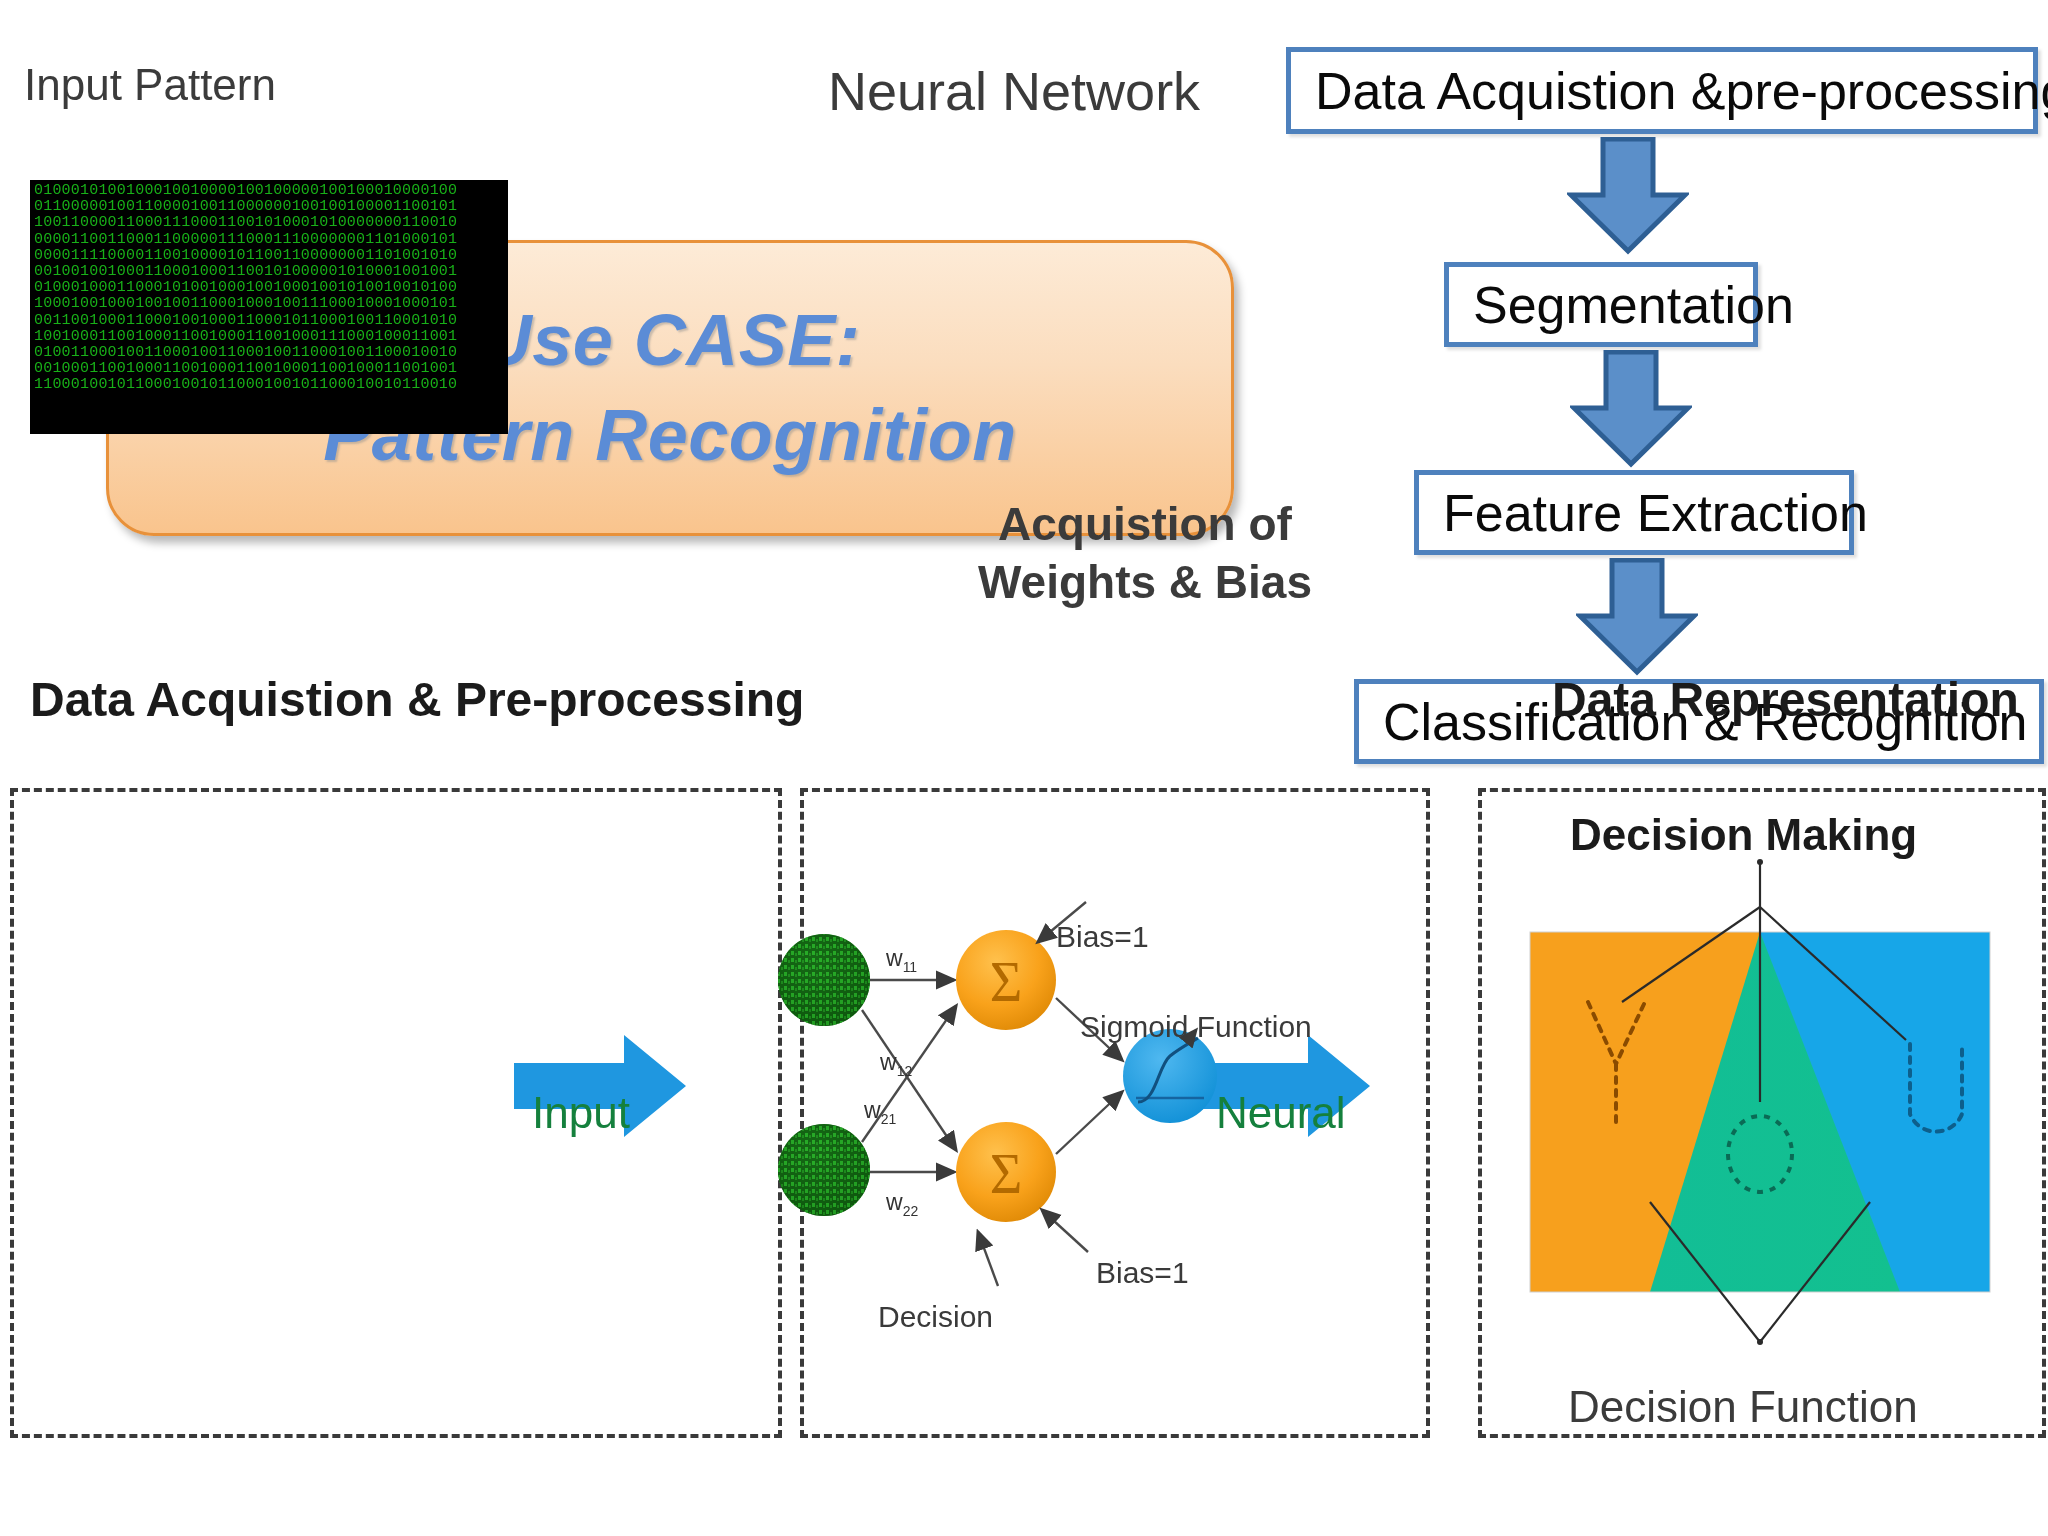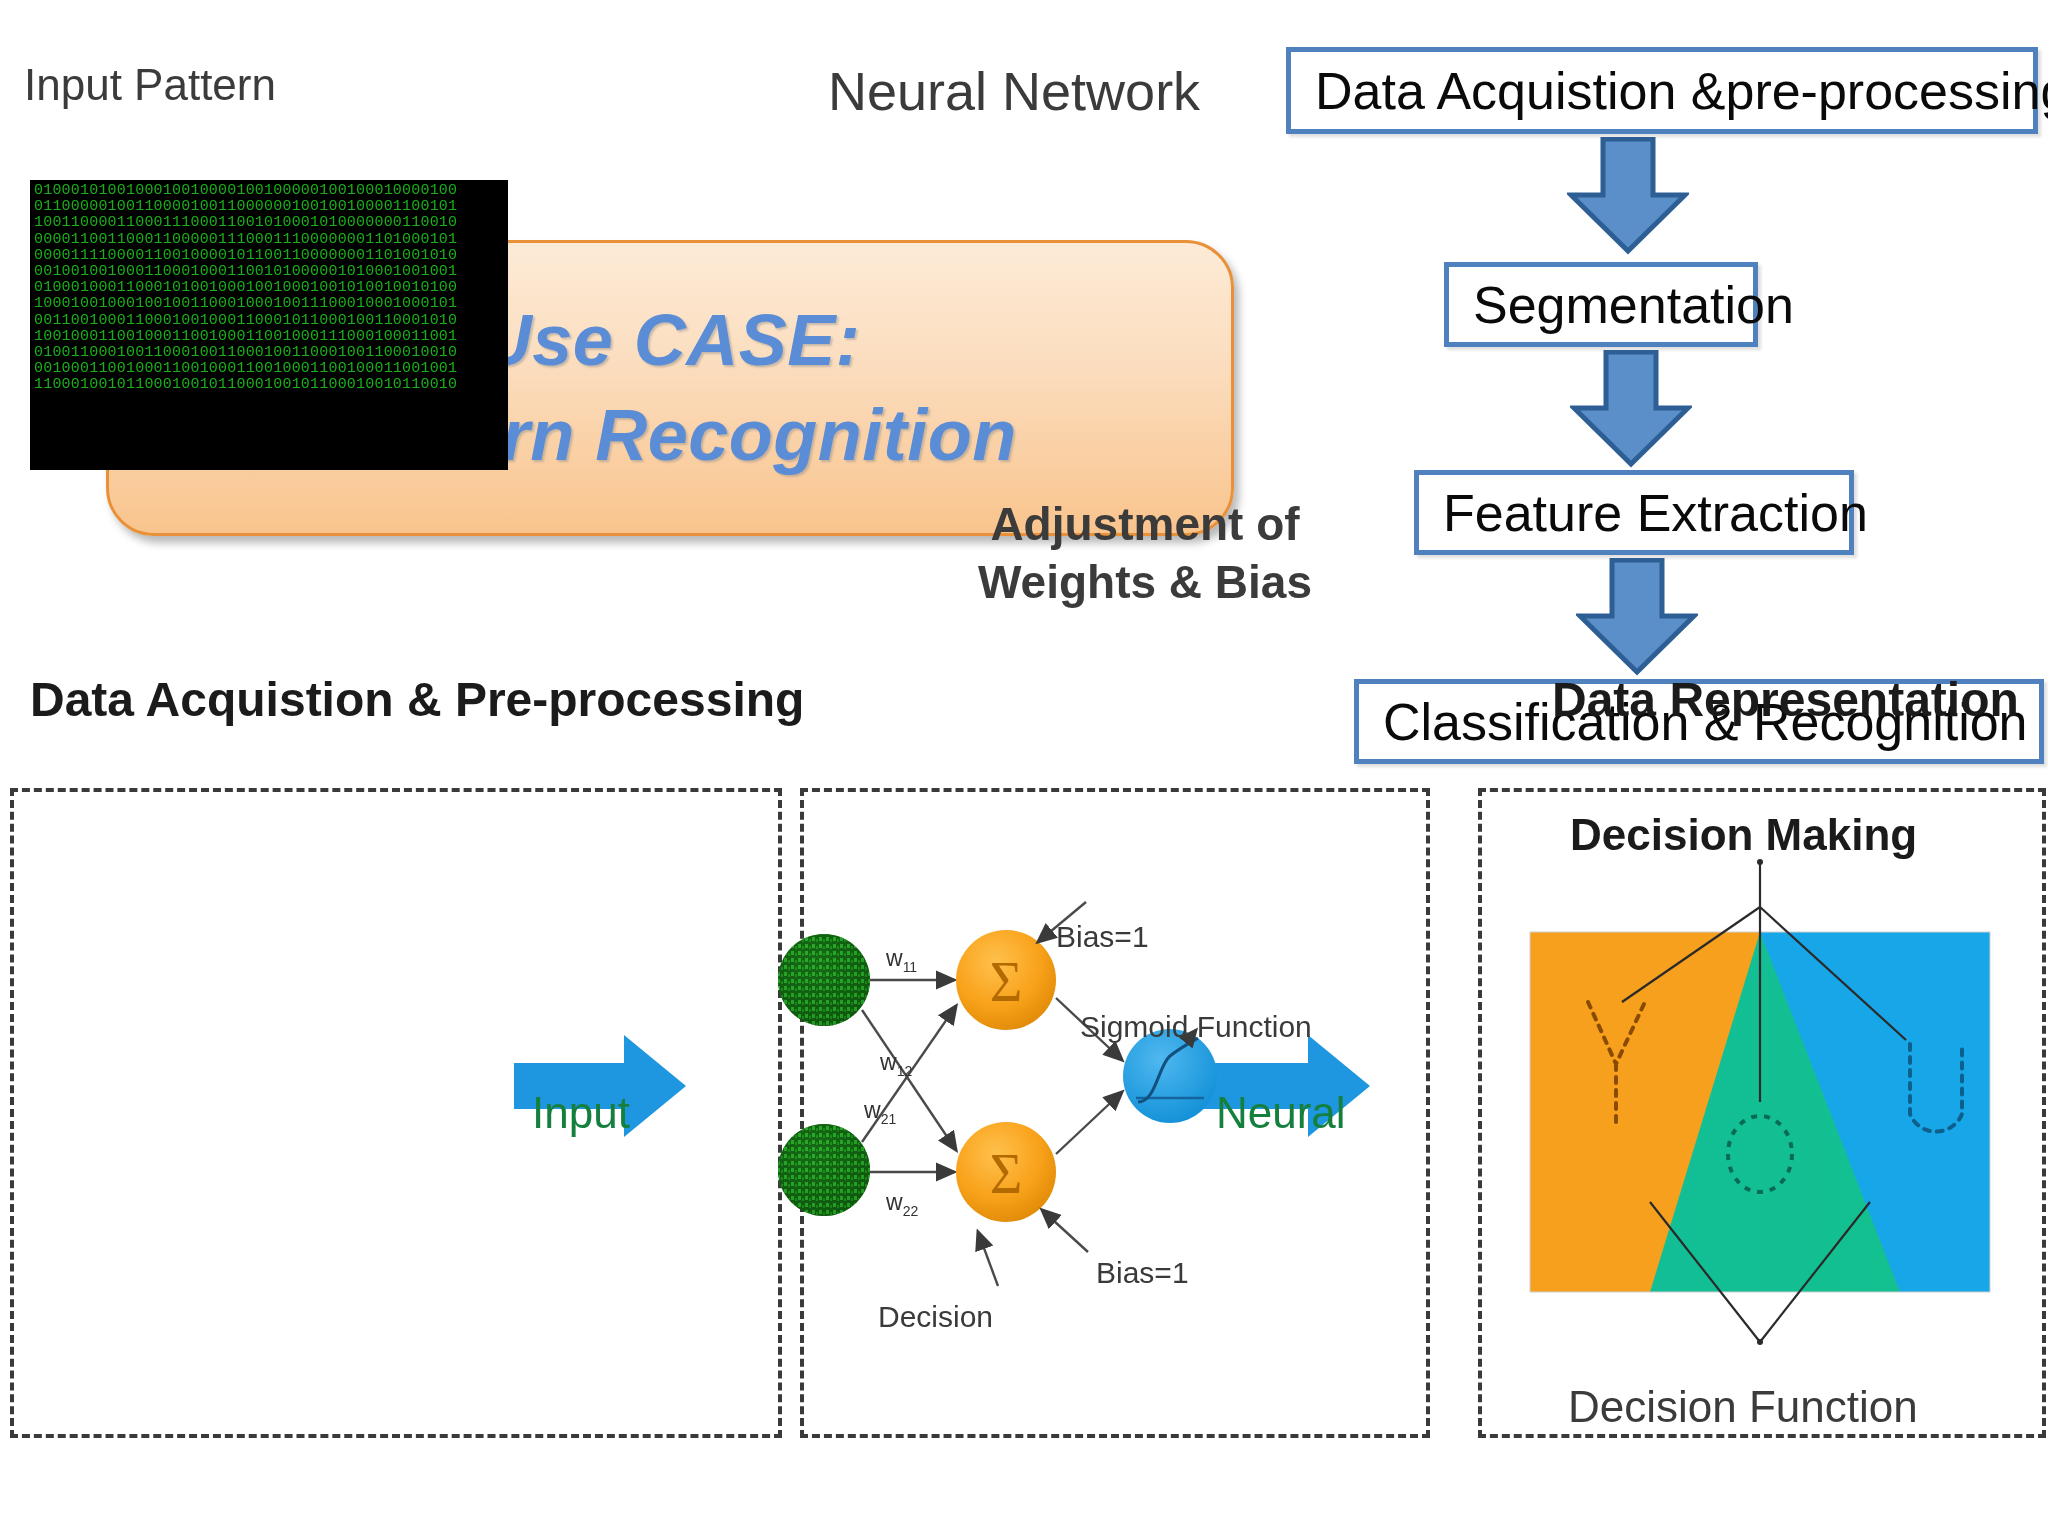--- a/index.html
+++ b/index.html
@@ -76,21 +76,21 @@
 
   .caption{
     position:absolute;color:#1b1b1b;font-weight:bold;white-space:nowrap;
   }
   #caption-left{left:30px;top:672px;font-size:48px;}
   #caption-right{left:1552px;top:672px;font-size:48px;}
   #caption-mid{left:978px;top:496px;font-size:46px;color:#3b3b3b;text-align:center;line-height:1.25;}
 
   
   #binary-matrix{
-    position:absolute;left:30px;top:180px;width:478px;height:290px;
+    position:absolute;left:30px;top:180px;width:478px;height:254px;
     background:#000000;overflow:hidden;
     font-family:"Liberation Mono", monospace;
     color:#18b018;
     font-size:15px;line-height:16.2px;letter-spacing:0.2px;
     padding:3px 0 0 4px;box-sizing:border-box;
     white-space:pre;
   }
 
   
   .block-arrow{position:absolute;}
@@ -261,21 +261,21 @@
       </g>
     </svg>
   </div>
 
   <div class="arrow-label" style="left:1056px;top:920px;font-size:30px;color:#3a3a3a;">Bias=1</div>
   <div class="arrow-label" style="left:1080px;top:1010px;font-size:30px;color:#3a3a3a;">Sigmoid Function</div>
   <div class="arrow-label" style="left:1096px;top:1256px;font-size:30px;color:#3a3a3a;">Bias=1</div>
   <div class="arrow-label" style="left:878px;top:1300px;font-size:30px;color:#3a3a3a;">Decision</div>
 
   <div class="caption" id="caption-mid">
-    <div>Adjustment of</div>
+    <div>Acquistion of</div>
     <div>Weights &amp; Bias</div>
   </div>
 
   <div id="title-decision">Decision Making</div>
 
   <div id="repr-svg">
     <svg width="520" height="580" viewBox="0 0 520 580">
       <defs>
         <clipPath id="clipBox">
             <rect x="20" y="130" width="460" height="360"></rect>

